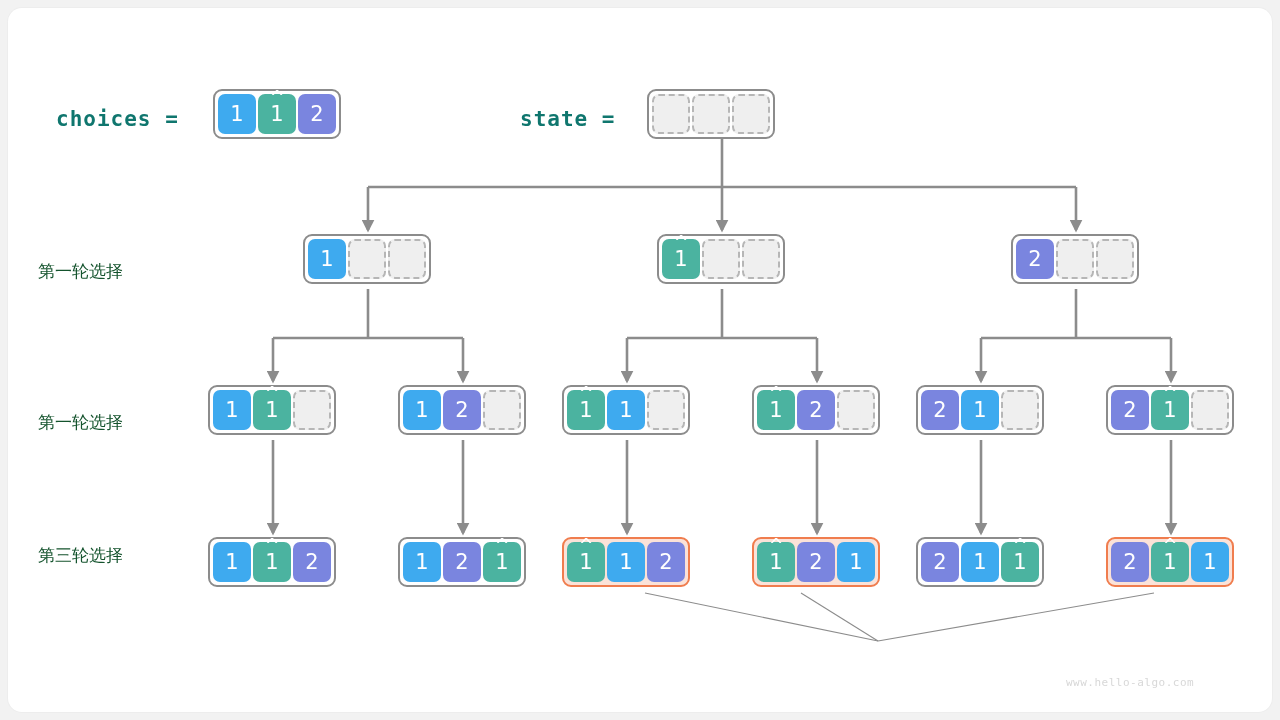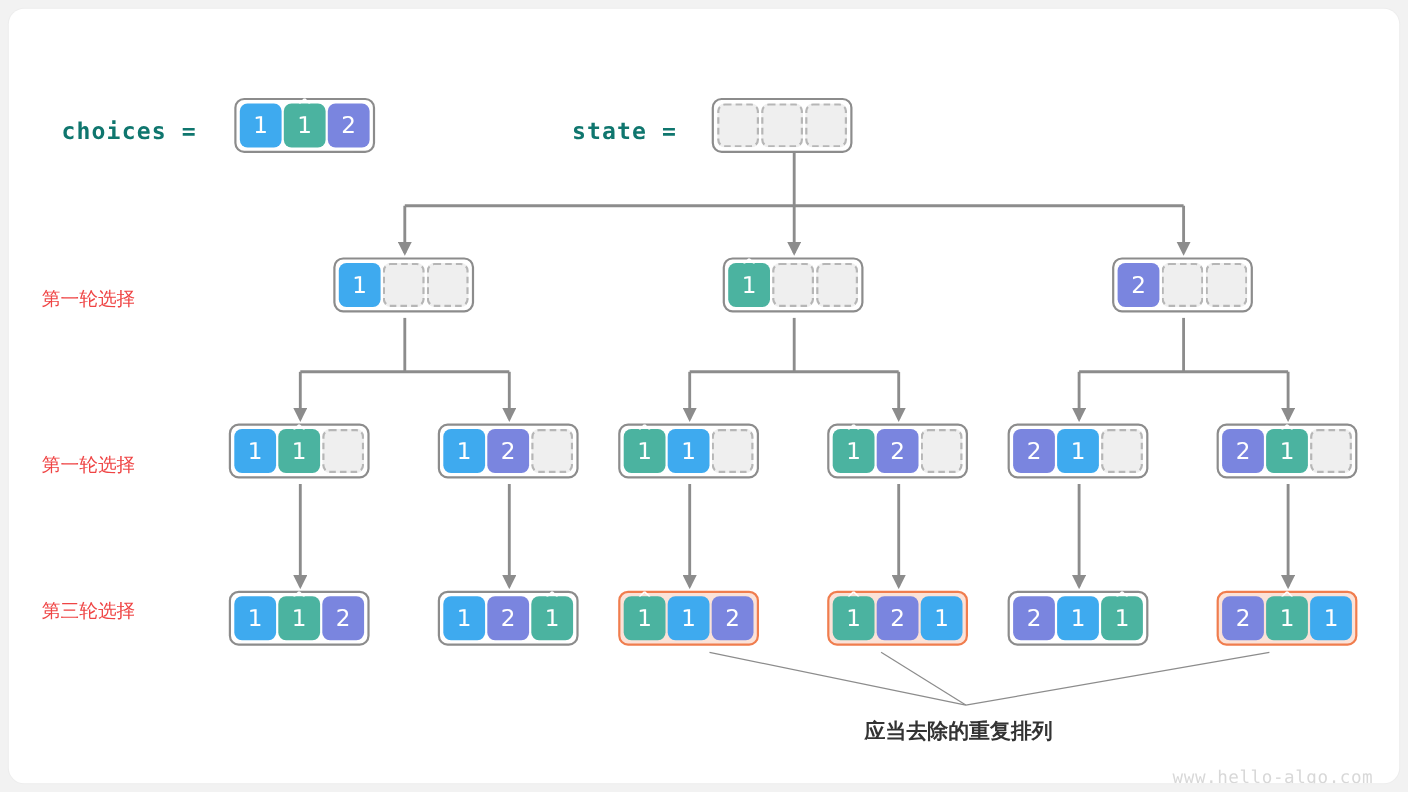--- a/index.html
+++ b/index.html
@@ -86,41 +86,40 @@
     top: -15px;
     font-size: 17px;
     line-height: 1;
   }
 
   
   .row-label {
     position: absolute;
     font-family: "DejaVu Sans", sans-serif;
     font-size: 17px;
-    color: #ef4444;
+    color: #14532d;
     white-space: nowrap;
   }
 
   
   #annotation {
     position: absolute;
     font-family: "DejaVu Sans", sans-serif;
     font-weight: bold;
     font-size: 19px;
     color: #333333;
     white-space: nowrap;
   }
   #watermark {
     position: absolute;
     font-family: "DejaVu Sans Mono", "Liberation Mono", monospace;
-    font-size: 16px;
+    font-size: 11px;
     color: #d8d8d8;
     letter-spacing: 0.5px;
     white-space: nowrap;
-    margin-top: 21px;
   }
 </style>
 </head>
 <body>
 
 <div id="card">
 
   <svg id="svg-layer" viewBox="0 0 1264 704" xmlns="http://www.w3.org/2000/svg">
     <defs>
       <marker id="arrow" viewBox="0 0 10 10" refX="8" refY="5" markerWidth="5" markerHeight="5" orient="auto-start-reverse">
@@ -331,17 +330,16 @@
         </div>
         <div class="cell green">
           <span class="glyph">1<span class="hat">^</span></span>
         </div>
         <div class="cell blue">
           <span class="glyph">1</span>
         </div>
       </div>
     </div>
 
-  <div id="annotation" style="left:778px; top:644px;">应当去除的重复排列</div>
 
   <div id="watermark" style="left:1058px; top:668px;">www.hello-algo.com</div>
 
 </div>
 
 </body></html>

